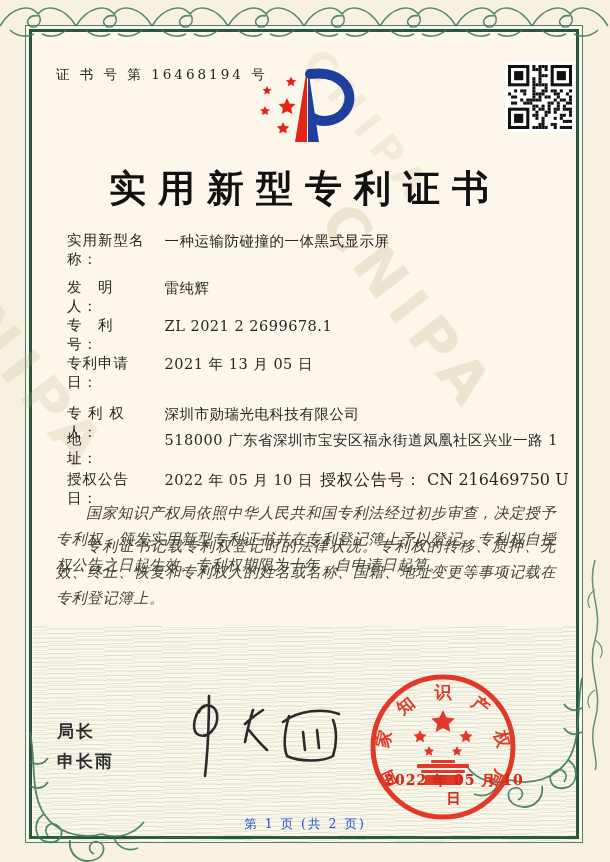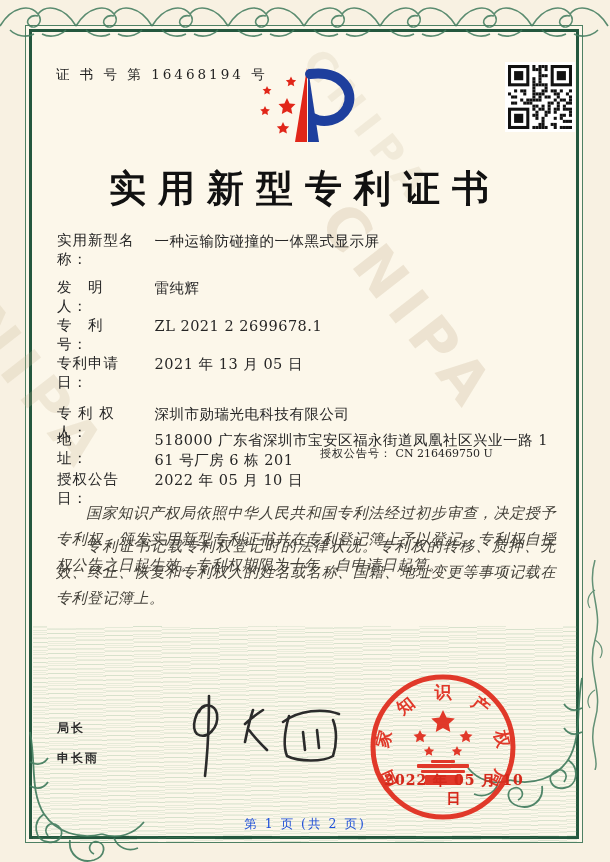--- a/index.html
+++ b/index.html
@@ -52,34 +52,34 @@
   .cert-no{left:56px;top:66px;font-size:13.5px;letter-spacing:3px;color:#232323;}
   .logo{left:243px;top:54px;width:134px;height:100px;}
   .qr{left:505px;top:62px;width:64px;height:64px;background:#fff;padding:3px;}
   .title{
     left:0;top:164px;width:610px;text-align:center;
     font-size:37px;font-weight:bold;letter-spacing:12px;color:#111;
   }
 
   
   .field{left:57px;font-size:14.5px;color:#262626;}
-  .field .lbl{display:inline-block;width:92px;letter-spacing:1px;vertical-align:top;}
+  .field .lbl{display:inline-block;width:92px;letter-spacing:1px;vertical-align:top;margin-left:10px;}
   .field .val{display:inline-block;margin-left:1px;letter-spacing:.5px;vertical-align:top;max-width:400px;line-height:20px;}
-  .grant-no{left:320px;top:446px;font-size:11px;color:#262626;}
+  .grant-no{left:320px;top:470px;font-size:16px;color:#262626;}
   .grant-no .lbl{letter-spacing:1px;}
 
   
   .para{
     left:56px;width:500px;font-size:15px;line-height:26px;
     font-style:italic;color:#403e37;text-align:justify;text-indent:2em;
     letter-spacing:.5px;
   }
 
   
-  .officer{left:57px;font-size:12px;font-weight:bold;color:#2d2d2d;letter-spacing:2px;}
+  .officer{left:57px;font-size:17px;font-weight:bold;color:#2d2d2d;letter-spacing:2px;}
   .sig{left:175px;top:688px;width:175px;height:100px;}
   .seal{left:368px;top:672px;width:150px;height:150px;}
   .seal-date{
     left:384px;top:772px;width:140px;text-align:center;
     font-size:14px;font-weight:bold;color:#d4291b;letter-spacing:1px;
     text-shadow:0 0 1px rgba(212,41,27,.4);
   }
   .footer{left:0;top:816px;width:610px;text-align:center;font-size:12.5px;color:#1d4ed8;letter-spacing:2px;}
 </style>
 </head>
@@ -306,21 +306,21 @@
 <div class="abs field" style="top:354px">
   <span class="lbl">专利申请日：</span>
   <span class="val">2021 年 13 月 05 日</span>
 </div>
 <div class="abs field" style="top:404px">
   <span class="lbl">专 利 权 人：</span>
   <span class="val">深圳市勋瑞光电科技有限公司</span>
 </div>
 <div class="abs field" style="top:430px">
   <span class="lbl">地　　　址：</span>
-  <span class="val"><span>518000 广东省深圳市宝安区福永街道凤凰社区兴业一路 1</span><br><span>61 号厂房 6 栋 201</span></span>
+  <span class="val"><span>518000 广东省深圳市宝安区福永街道凤凰社区兴业一路 1</span><br></span>
 </div>
 <div class="abs field" style="top:470px">
   <span class="lbl">授权公告日：</span>
   <span class="val">2022 年 05 月 10 日</span>
 </div>
 <div class="abs grant-no">
   <span class="lbl">授权公告号：</span>
   <span class="val">CN 216469750 U</span>
 </div>
 

